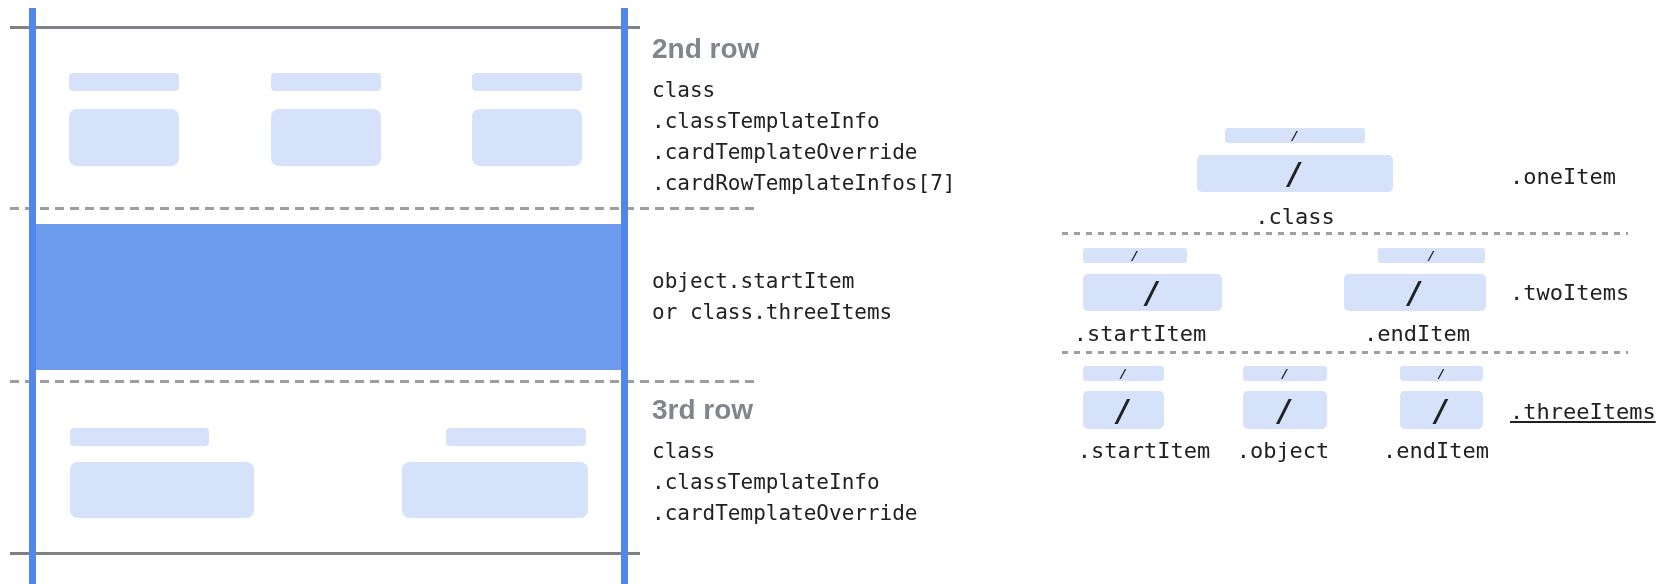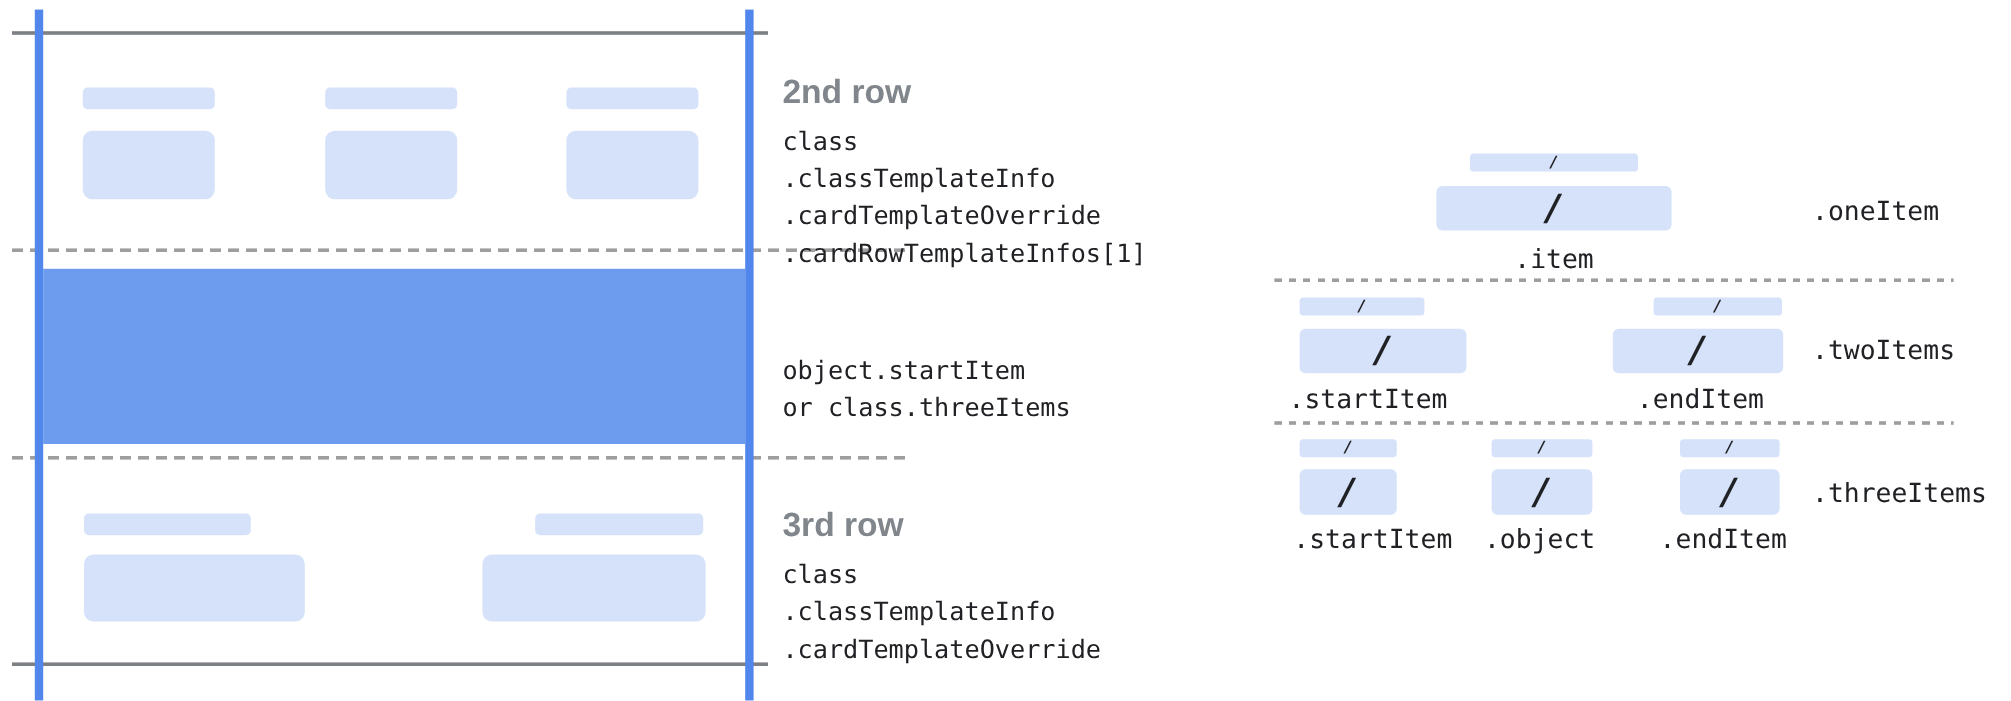--- a/index.html
+++ b/index.html
@@ -1,20 +1,20 @@
 <!DOCTYPE html>
 <html style="--guide-blue: #5186ec; --hero-blue: #6d9cee; --placeholder-blue: #d5e2f9; --solid-line-gray: #7d8084; --dash-gray: #9e9e9e; --heading-gray: #80868b; --code-text: #202124;"><head>
 <meta charset="utf-8">
 <style>
   html,body{margin:0;padding:0;background:#ffffff;}
   .stage{
     position:relative;width:1676px;height:584px;background:#fff;overflow:hidden;
     font-family:"Liberation Sans",sans-serif;
   }
-  .abs{position:absolute;margin-top:28px;}
+  .abs{position:absolute;}
   
   .vline{position:absolute;width:7px;background:var(--guide-blue,#5186ec);}
   .hline{position:absolute;height:3px;background:var(--solid-line-gray,#7d8084);}
   .dash{
     position:absolute;height:3px;
     background-image:repeating-linear-gradient(to right,
       var(--dash-gray,#9e9e9e) 0, var(--dash-gray,#9e9e9e) 9px,
       transparent 9px, transparent 15px);
   }
   .dash-r{
@@ -96,21 +96,21 @@
 
     <div class="vline" style="left:29px;top:8px;height:576px;"></div>
     <div class="vline" style="left:621px;top:8px;height:576px;"></div>
   </div>
 
   <div class="abs" style="left:652px;top:32px;">
     <div class="heading">2nd row</div>
     <div class="code">class</div>
     <div class="code">.classTemplateInfo</div>
     <div class="code">.cardTemplateOverride</div>
-    <div class="code">.cardRowTemplateInfos[1]</div>
+    <div class="code">.cardRowTemplateInfos[7]</div>
   </div>
 
   <div class="abs" style="left:652px;top:266px;">
     <div class="code">object.startItem</div>
     <div class="code">or class.threeItems</div>
   </div>
 
   <div class="abs" style="left:652px;top:393px;">
     <div class="heading">3rd row</div>
     <div class="code">class</div>
@@ -120,21 +120,21 @@
 
   <div>
 
     <div>
       <div class="bar sm" style="left:1225px;top:128px;width:140px;height:15px;">
         <span class="slash">/</span>
       </div>
       <div class="bar lg" style="left:1197px;top:155px;width:196px;height:37px;">
         <span class="slash">/</span>
       </div>
-      <div class="rlabel centered" style="left:1295px;top:205px;">.item</div>
+      <div class="rlabel centered" style="left:1295px;top:205px;">.class</div>
       <div class="rlabel" style="left:1510px;top:165px;">.oneItem</div>
     </div>
 
     <div class="dash-r" style="left:1062px;top:232px;width:566px;"></div>
 
     <div>
       <div class="bar sm" style="left:1083px;top:248px;width:104px;height:15px;">
         <span class="slash">/</span>
       </div>
       <div class="bar lg" style="left:1083px;top:274px;width:139px;height:37px;">
@@ -173,16 +173,16 @@
       <div class="rlabel centered" style="left:1283px;top:439px;">.object</div>
 
       <div class="bar sm" style="left:1400px;top:366px;width:83px;height:15px;">
         <span class="slash">/</span>
       </div>
       <div class="bar lg" style="left:1400px;top:391px;width:83px;height:38px;">
         <span class="slash">/</span>
       </div>
       <div class="rlabel centered" style="left:1436px;top:439px;">.endItem</div>
 
-      <div class="rlabel" style="left:1510px;top:400px;">.threeItems</div>
+      <div class="rlabel" style="left:1510px;top:400px;text-decoration:underline;">.threeItems</div>
     </div>
   </div>
 </div>
 
 </body></html>

